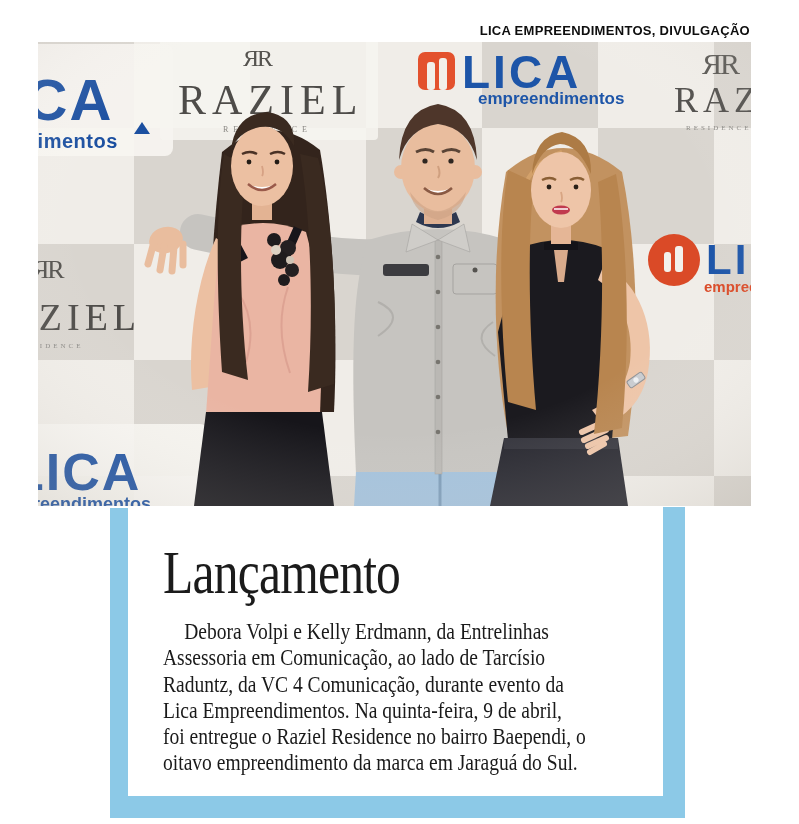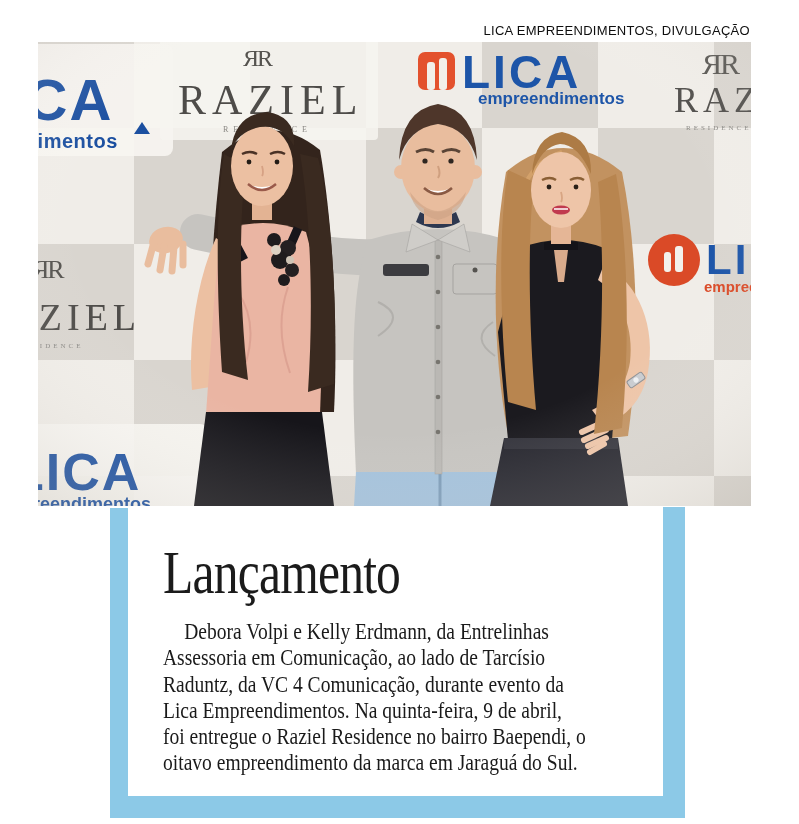--- a/index.html
+++ b/index.html
@@ -2,21 +2,21 @@
 <html><head>
 <meta charset="utf-8">
 <style>
   html,body{margin:0;padding:0;}
   body{
     width:799px;height:824px;position:relative;background:#ffffff;
     font-family:"Liberation Serif",serif;overflow:hidden;
   }
   .credit{
     position:absolute;top:23px;right:49px;
-    font-family:"Liberation Sans",sans-serif;font-weight:400;
+    font-family:"Liberation Sans",sans-serif;font-weight:700;
     font-size:13px;letter-spacing:.3px;color:#0e0e0e;white-space:nowrap;
   }
   .photo{
     position:absolute;left:38px;top:42px;width:713px;height:464px;
     overflow:hidden;background:#edeae5;
   }
   .photo svg{display:block;}
   .bar{position:absolute;background:#8cc9e7;}
   .bar-left{left:110px;top:508px;width:18px;height:310px;}
   .bar-right{left:663px;top:507px;width:22px;height:311px;}

